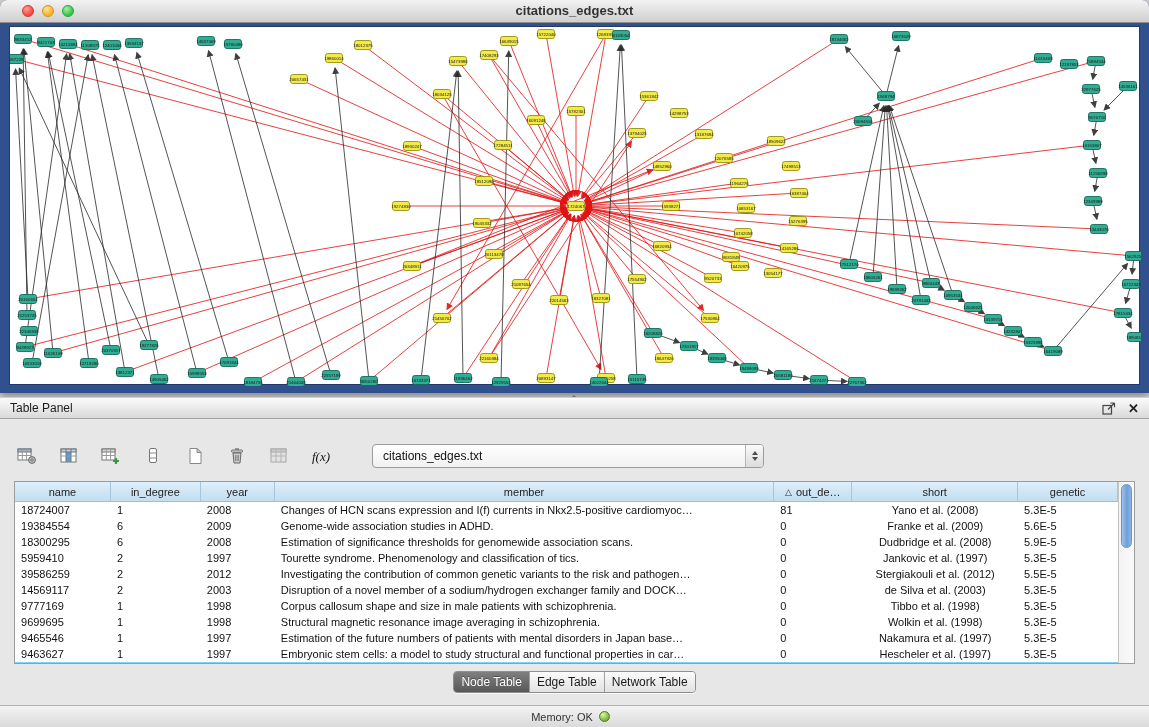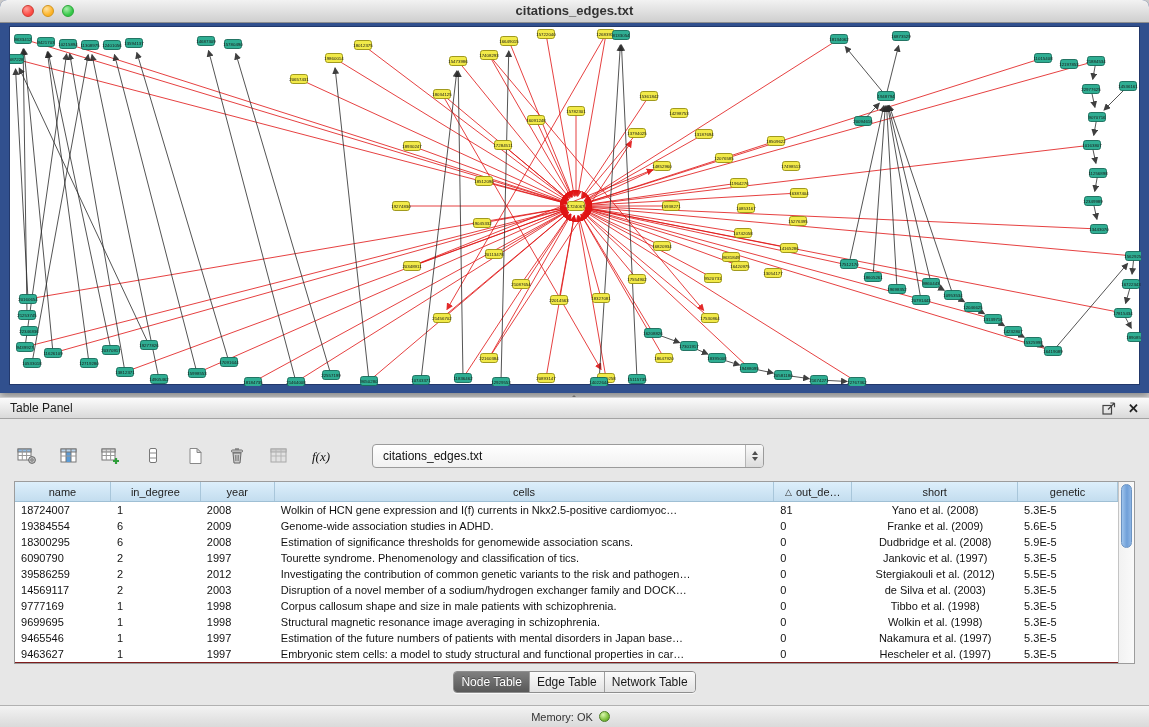--- a/index.html
+++ b/index.html
@@ -37,21 +37,21 @@
   .toolbar{position:absolute;left:14px;top:24px;height:26px;display:flex;align-items:center;gap:16px;}
   .tool-btn{width:26px;height:24px;display:flex;align-items:center;justify-content:center;border-radius:3px;}
   .net-select{margin-left:16px;width:392px;height:24px;box-sizing:border-box;display:flex;align-items:center;
     background:linear-gradient(#ffffff,#f1f1f1);border:1px solid #9b9b9b;border-radius:4px;
     padding-left:10px;font-size:12px;color:#111;}
   .stepper{margin-left:auto;width:17px;height:100%;border-left:1px solid #b5b5b5;
     background:linear-gradient(#fafafa,#dcdcdc);display:flex;flex-direction:column;align-items:center;justify-content:center;gap:2px;border-radius:0 3px 3px 0;}
   .tri-up{width:0;height:0;border-left:3.5px solid transparent;border-right:3.5px solid transparent;border-bottom:4px solid #4e4e4e;}
   .tri-dn{width:0;height:0;border-left:3.5px solid transparent;border-right:3.5px solid transparent;border-top:4px solid #4e4e4e;}
 
-  .table-wrap{position:absolute;left:14px;right:14px;top:62px;height:181px;background:#7f1d1d;
+  .table-wrap{position:absolute;left:14px;right:14px;top:62px;height:181px;background:#7dd3fc;
     border:1px solid #9c9c9c;display:flex;overflow:hidden;}
   .table-main{flex:1;overflow:hidden;}
   .thead{display:flex;height:19px;background:linear-gradient(#ddeffb,#c3ddef);border-bottom:1px solid #9fbfd4;}
   .hcell{box-sizing:border-box;display:flex;align-items:center;justify-content:center;
     font-size:11px;color:#222;border-right:1px solid #a8c6da;overflow:hidden;white-space:nowrap;}
   .sort-ind{font-size:9px;margin-right:4px;color:#333;}
   .w0{width:96px}.w1{width:90px}.w2{width:74px}.w3{width:500px}.w4{width:78px}.w5{width:166px}.w6{width:100px}
   .trow{display:flex;height:16px;background:#fff;justify-content:flex-end;}
   .tcell{box-sizing:border-box;height:16px;line-height:16px;padding:0 6px;font-size:11px;color:#111;
     overflow:hidden;white-space:nowrap;}
@@ -799,39 +799,39 @@
             <div class="hcell w0">
                 <span>name</span>
               </div>
             <div class="hcell w1">
                 <span>in_degree</span>
               </div>
             <div class="hcell w2">
                 <span>year</span>
               </div>
             <div class="hcell w3">
-                <span>cells</span>
+                <span>member</span>
               </div>
             <div class="hcell w4">
               <span class="sort-ind">△</span>
               <span>out_de…</span>
             </div>
             <div class="hcell w5">
                 <span>short</span>
               </div>
             <div class="hcell w6">
                 <span>genetic</span>
               </div>
           </div>
           <div id="table-rows">
               <div class="trow">
                 <div class="tcell w0">18724007</div>
                 <div class="tcell w1">1</div>
                 <div class="tcell w2">2008</div>
-                <div class="tcell w3">Wolkin of HCN gene expression and I(f) currents in Nkx2.5-positive cardiomyoc…</div>
+                <div class="tcell w3">Changes of HCN scans expression and I(f) currents in Nkx2.5-positive cardiomyoc…</div>
                 <div class="tcell w4">81</div>
                 <div class="tcell w5 c">Yano et al. (2008)</div>
                 <div class="tcell w6">5.3E-5</div>
               </div>
               <div class="trow">
                 <div class="tcell w0">19384554</div>
                 <div class="tcell w1">6</div>
                 <div class="tcell w2">2009</div>
                 <div class="tcell w3">Genome-wide association studies in ADHD.</div>
                 <div class="tcell w4">0</div>
@@ -841,21 +841,21 @@
               <div class="trow">
                 <div class="tcell w0">18300295</div>
                 <div class="tcell w1">6</div>
                 <div class="tcell w2">2008</div>
                 <div class="tcell w3">Estimation of significance thresholds for genomewide association scans.</div>
                 <div class="tcell w4">0</div>
                 <div class="tcell w5 c">Dudbridge et al. (2008)</div>
                 <div class="tcell w6">5.9E-5</div>
               </div>
               <div class="trow">
-                <div class="tcell w0">6090790</div>
+                <div class="tcell w0">5959410</div>
                 <div class="tcell w1">2</div>
                 <div class="tcell w2">1997</div>
                 <div class="tcell w3">Tourette syndrome. Phenomenology and classification of tics.</div>
                 <div class="tcell w4">0</div>
                 <div class="tcell w5 c">Jankovic et al. (1997)</div>
                 <div class="tcell w6">5.3E-5</div>
               </div>
               <div class="trow">
                 <div class="tcell w0">39586259</div>
                 <div class="tcell w1">2</div>

